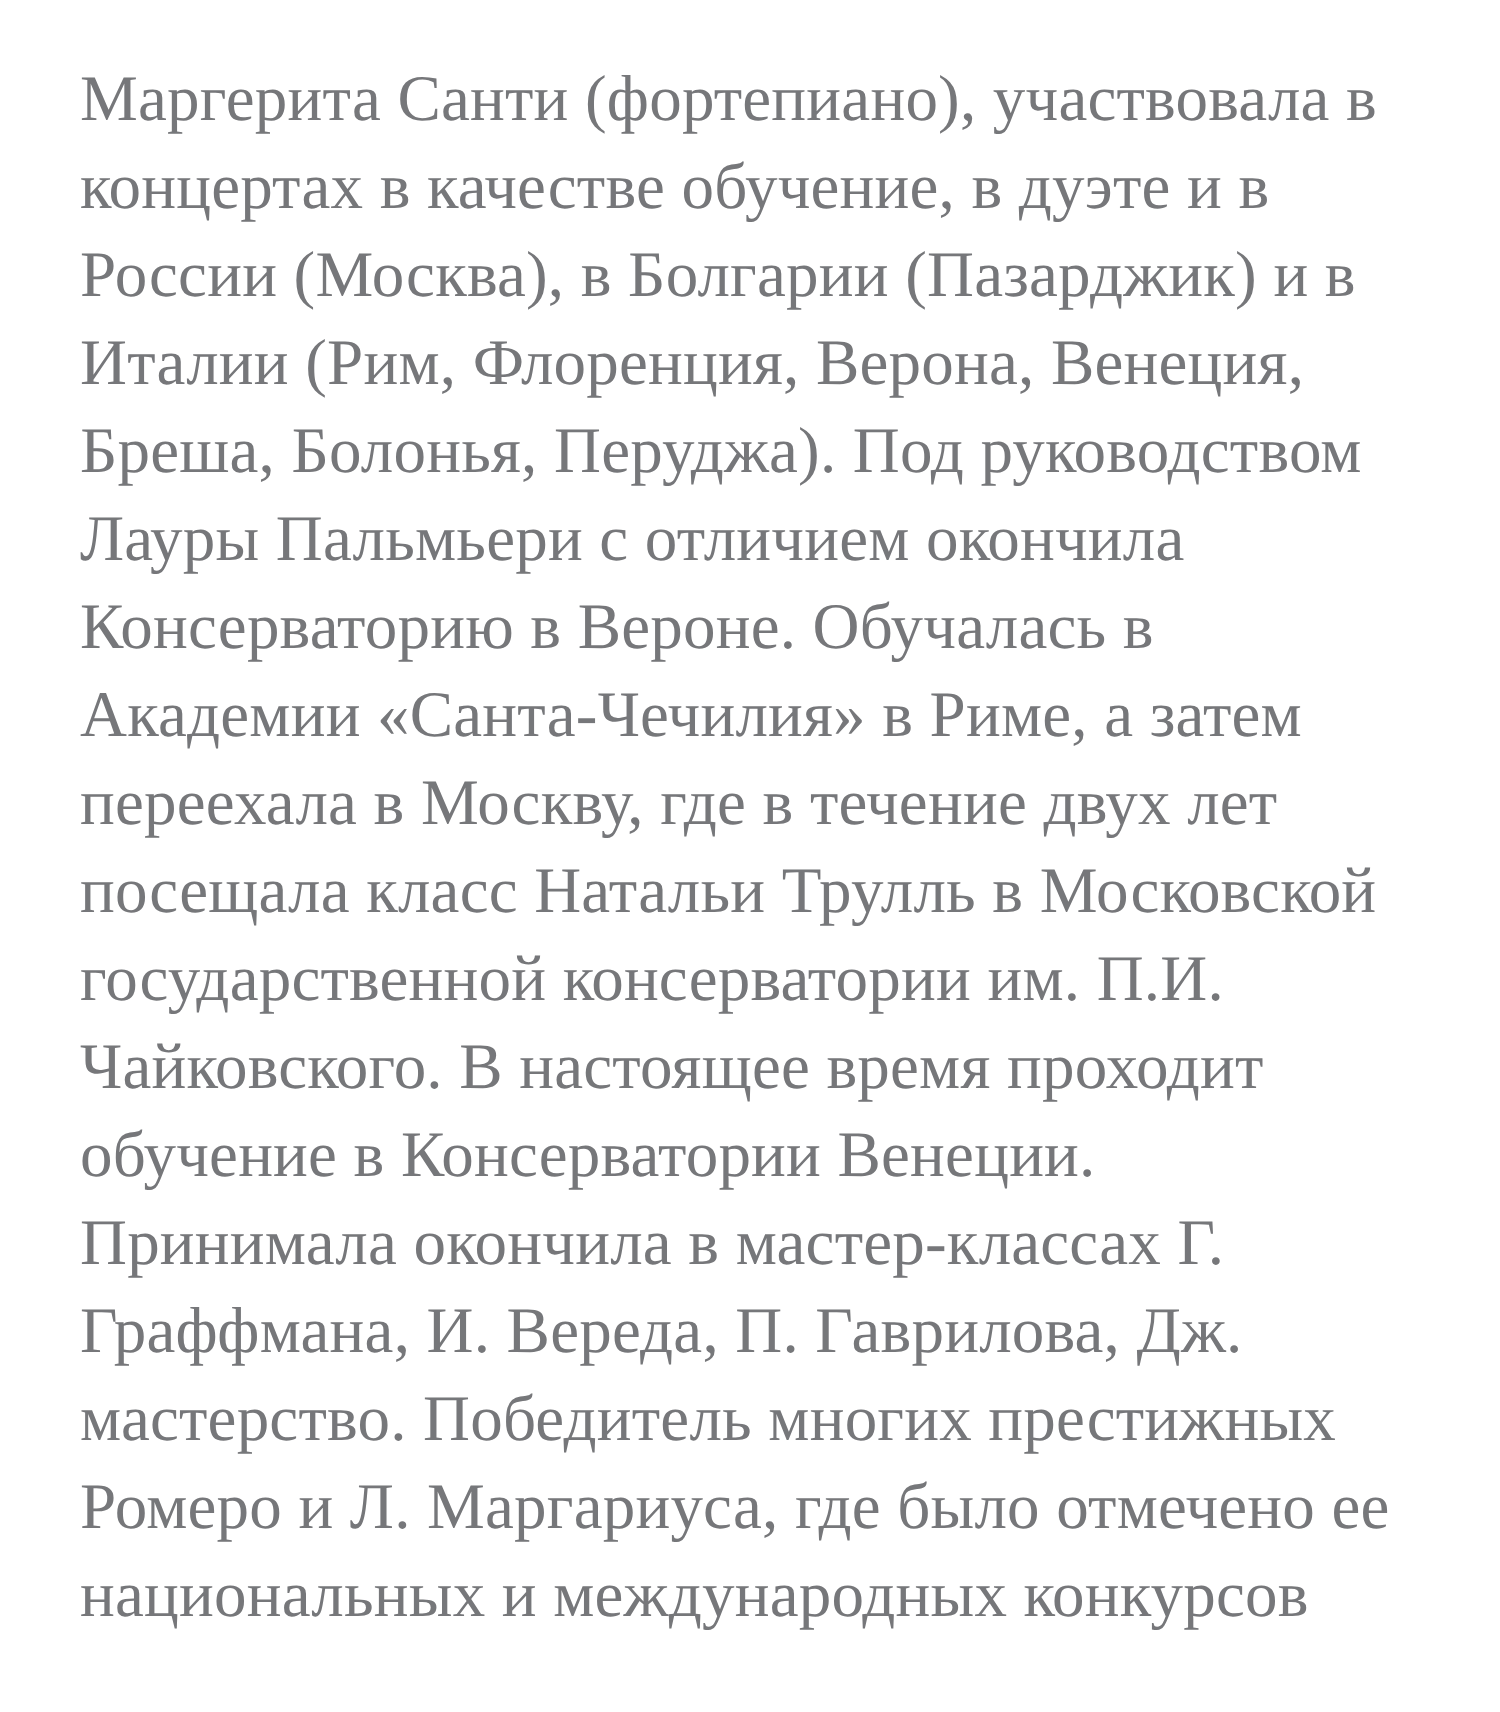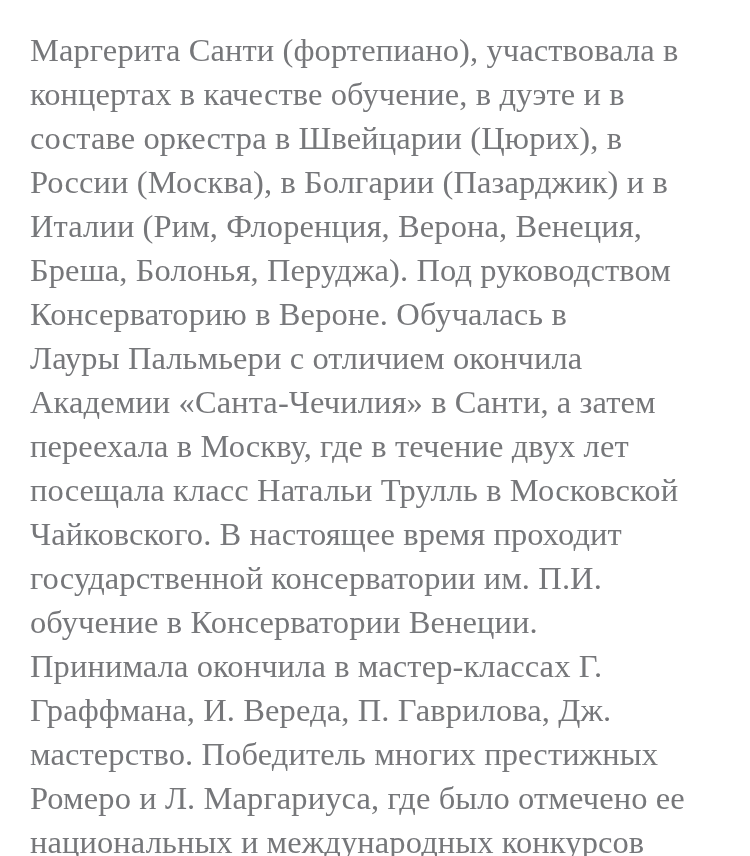--- a/index.html
+++ b/index.html
@@ -10,48 +10,47 @@
   body {
     width: 750px;
     height: 856px;
     overflow: hidden;
     font-family: "Liberation Serif", "DejaVu Serif", serif;
   }
   .article {
     box-sizing: border-box;
     width: 750px;
     height: 856px;
-    padding: 28px 24px 0 30px;
+    padding: 28px 24px 0 40px;
     overflow: hidden;
   }
   .line {
     font-size: 32.5px;
     line-height: 44px;
     height: 44px;
     color: #76777a;
     white-space: nowrap;
     letter-spacing: 0.1px;
   }
 </style>
 </head>
 <body>
 
 <div class="article">
   <div class="line">Маргерита Санти (фортепиано), участвовала в</div>
   <div class="line">концертах в качестве обучение, в дуэте и в</div>
-  <div class="line">составе оркестра в Швейцарии (Цюрих), в</div>
   <div class="line">России (Москва), в Болгарии (Пазарджик) и в</div>
   <div class="line">Италии (Рим, Флоренция, Верона, Венеция,</div>
   <div class="line">Бреша, Болонья, Перуджа). Под руководством</div>
+  <div class="line">Лауры Пальмьери с отличием окончила</div>
   <div class="line">Консерваторию в Вероне. Обучалась в</div>
-  <div class="line">Лауры Пальмьери с отличием окончила</div>
-  <div class="line">Академии «Санта-Чечилия» в Санти, а затем</div>
+  <div class="line">Академии «Санта-Чечилия» в Риме, а затем</div>
   <div class="line">переехала в Москву, где в течение двух лет</div>
   <div class="line">посещала класс Натальи Трулль в Московской</div>
+  <div class="line">государственной консерватории им. П.И.</div>
   <div class="line">Чайковского. В настоящее время проходит</div>
-  <div class="line">государственной консерватории им. П.И.</div>
   <div class="line">обучение в Консерватории Венеции.</div>
   <div class="line">Принимала окончила в мастер-классах Г.</div>
   <div class="line">Граффмана, И. Вереда, П. Гаврилова, Дж.</div>
   <div class="line">мастерство. Победитель многих престижных</div>
   <div class="line">Ромеро и Л. Маргариуса, где было отмечено ее</div>
   <div class="line">национальных и международных конкурсов</div>
 </div>
 
 </body></html>

